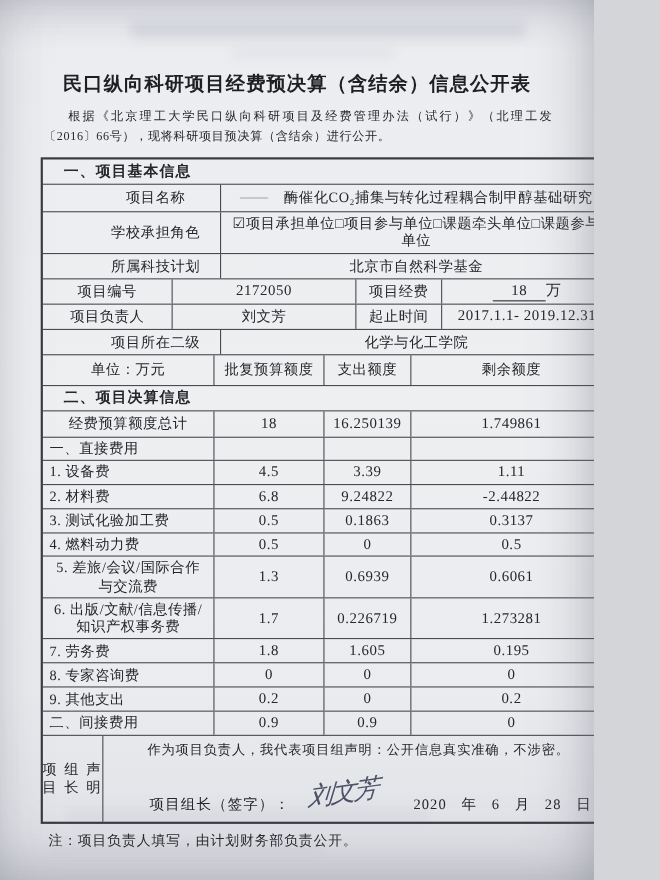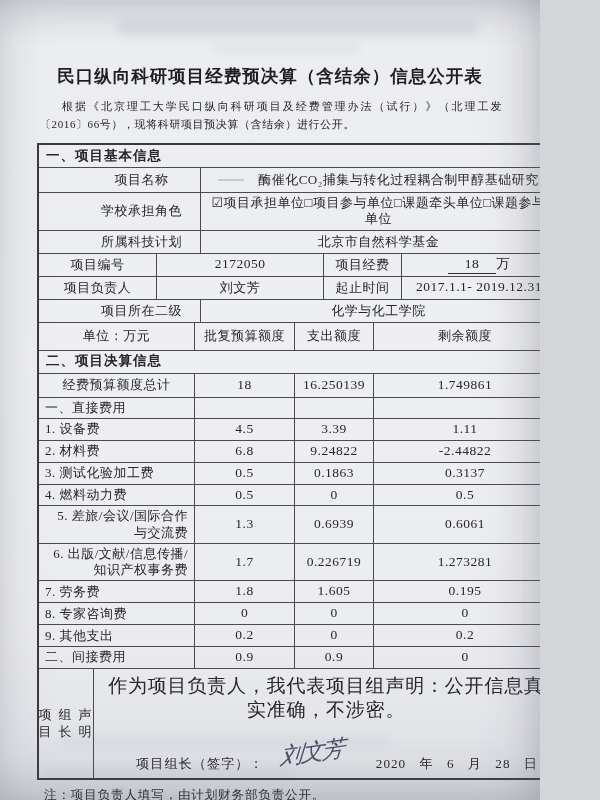--- a/index.html
+++ b/index.html
@@ -52,22 +52,22 @@
   .g2  { grid-template-columns:118px 1fr;padding-left:44px; }
   .g4a { grid-template-columns:118px 167px 78px 1fr; }
   .g4b { grid-template-columns:156px 100px 79px 1fr; }
   .gd  { grid-template-columns:55px 1fr; }
   .td {
     border-right:1px solid #4a4a50; padding:2px 6px;
     display:flex; align-items:center; justify-content:center;
     text-align:center; line-height:1.25; letter-spacing:.5px;
   }
   .td:last-child { border-right:none; }
-  .td.left { justify-content:flex-start; text-align:right; }
-  .sec-head { font-weight:bold; font-size:13.5px; }
+  .td.left { justify-content:flex-start; text-align:center; }
+  .sec-head { font-weight:bold; font-size:13.5px;padding-left:12px; }
   .sec-head .td { justify-content:flex-start; padding-left:7px; letter-spacing:1px; }
   .num { font-size:13.5px; }
   
   .rh-sec  .td { min-height:22px; }
   .rh-name .td { min-height:24px; }
   .rh-role .td { min-height:22px; }
   .rh-std  .td { min-height:22px; }
   .rh-col  .td { min-height:27px; }
   .rh-tot  .td { min-height:23px; }
   .rh-dir  .td { min-height:18px; }
@@ -78,21 +78,21 @@
 
   .u-funds { border-bottom:1px solid #2c2c30; padding:0 17px; }
   .smudge { display:inline-block; width:26px; height:2px; background:#c6c8cf; margin-right:14px; border-radius:1px; }
 
   
   .decl-label {
     flex-direction:row; justify-content:center; gap:5px;
     font-size:13px; letter-spacing:2px;
   }
   .decl-cell { display:block; padding:5px 8px 6px 10px; min-height:78px; position:relative; }
-  .decl-statement { font-size:19px; letter-spacing:.8px; }
+  .decl-statement { font-size:12px; letter-spacing:.8px; }
   .decl-signline { display:flex; align-items:flex-end; margin-top:22px; }
   .decl-signlabel { font-size:13.2px; margin-left:32px; letter-spacing:1px; }
   .signature {
     display:inline-block; font-style:italic; font-size:23px; color:#3c4157;
     transform:rotate(-8deg) skewX(-12deg); position:relative; top:-4px; left:16px;
     letter-spacing:-2px; opacity:.9;
   }
   .decl-date { margin-left:auto; margin-right:10px; font-size:13.2px; word-spacing:9px; letter-spacing:1px; }
 
   .footnote { margin:7px 0 0 44px; font-size:12.6px; letter-spacing:.8px; }

